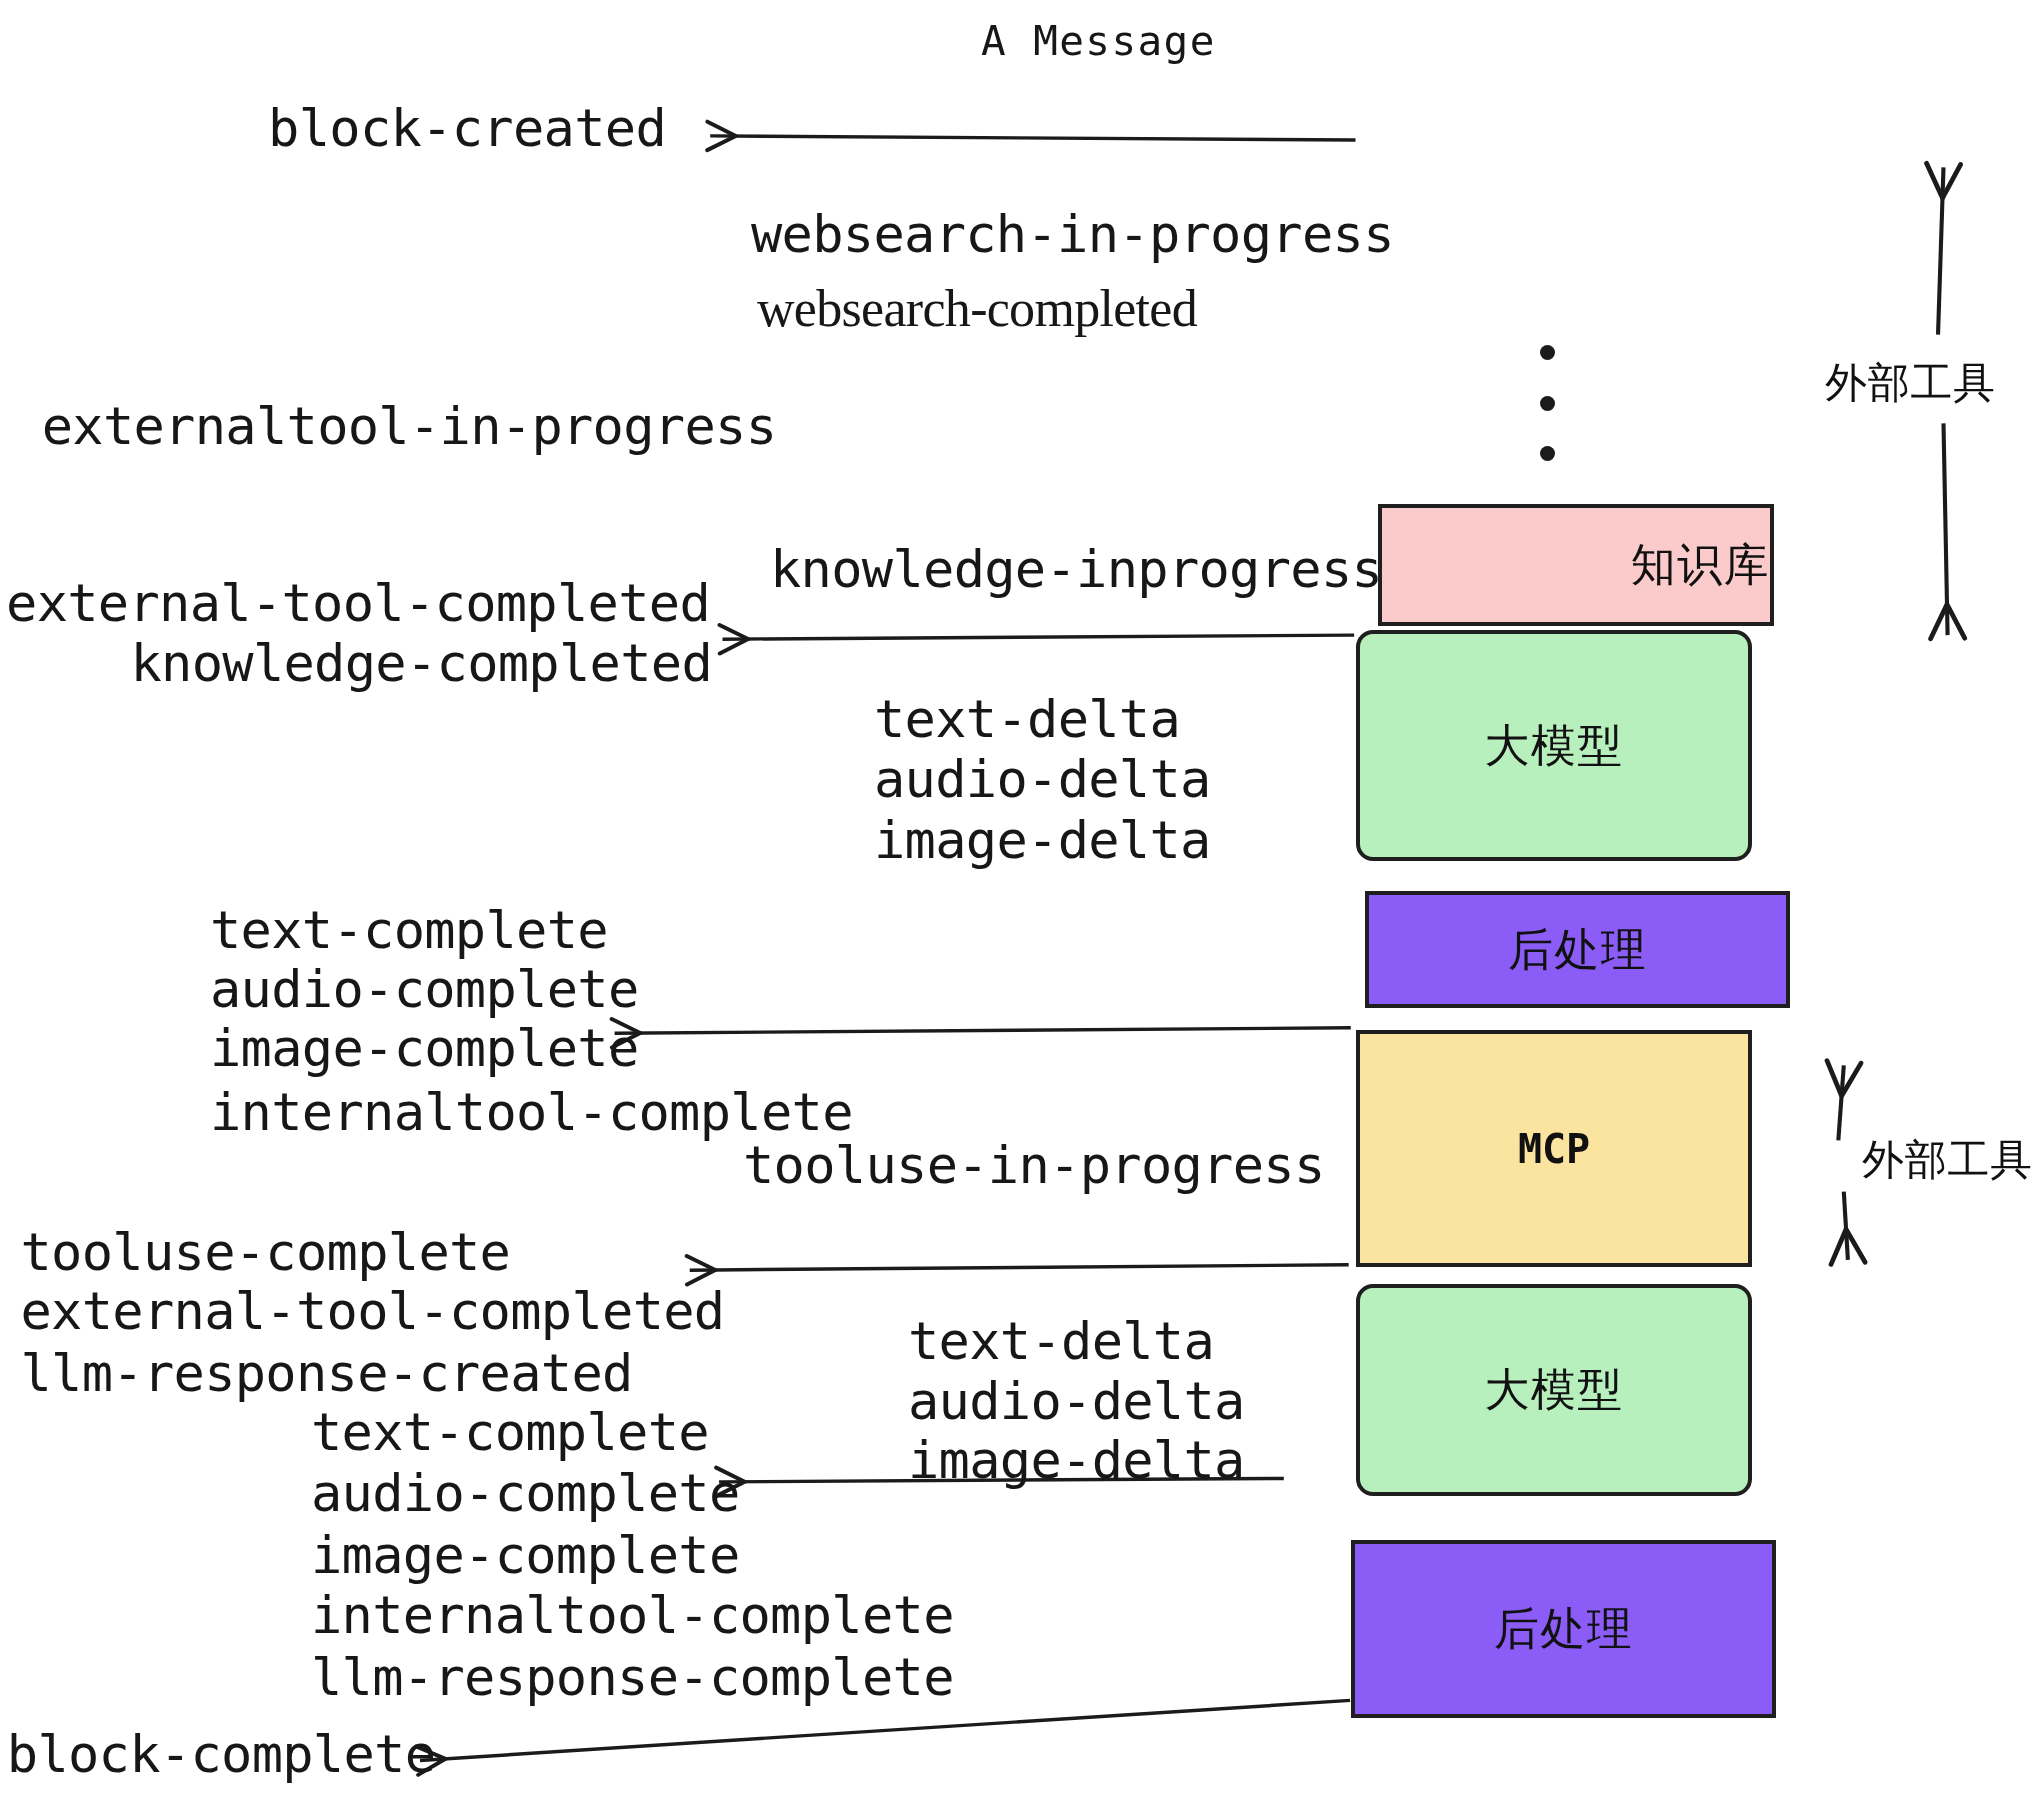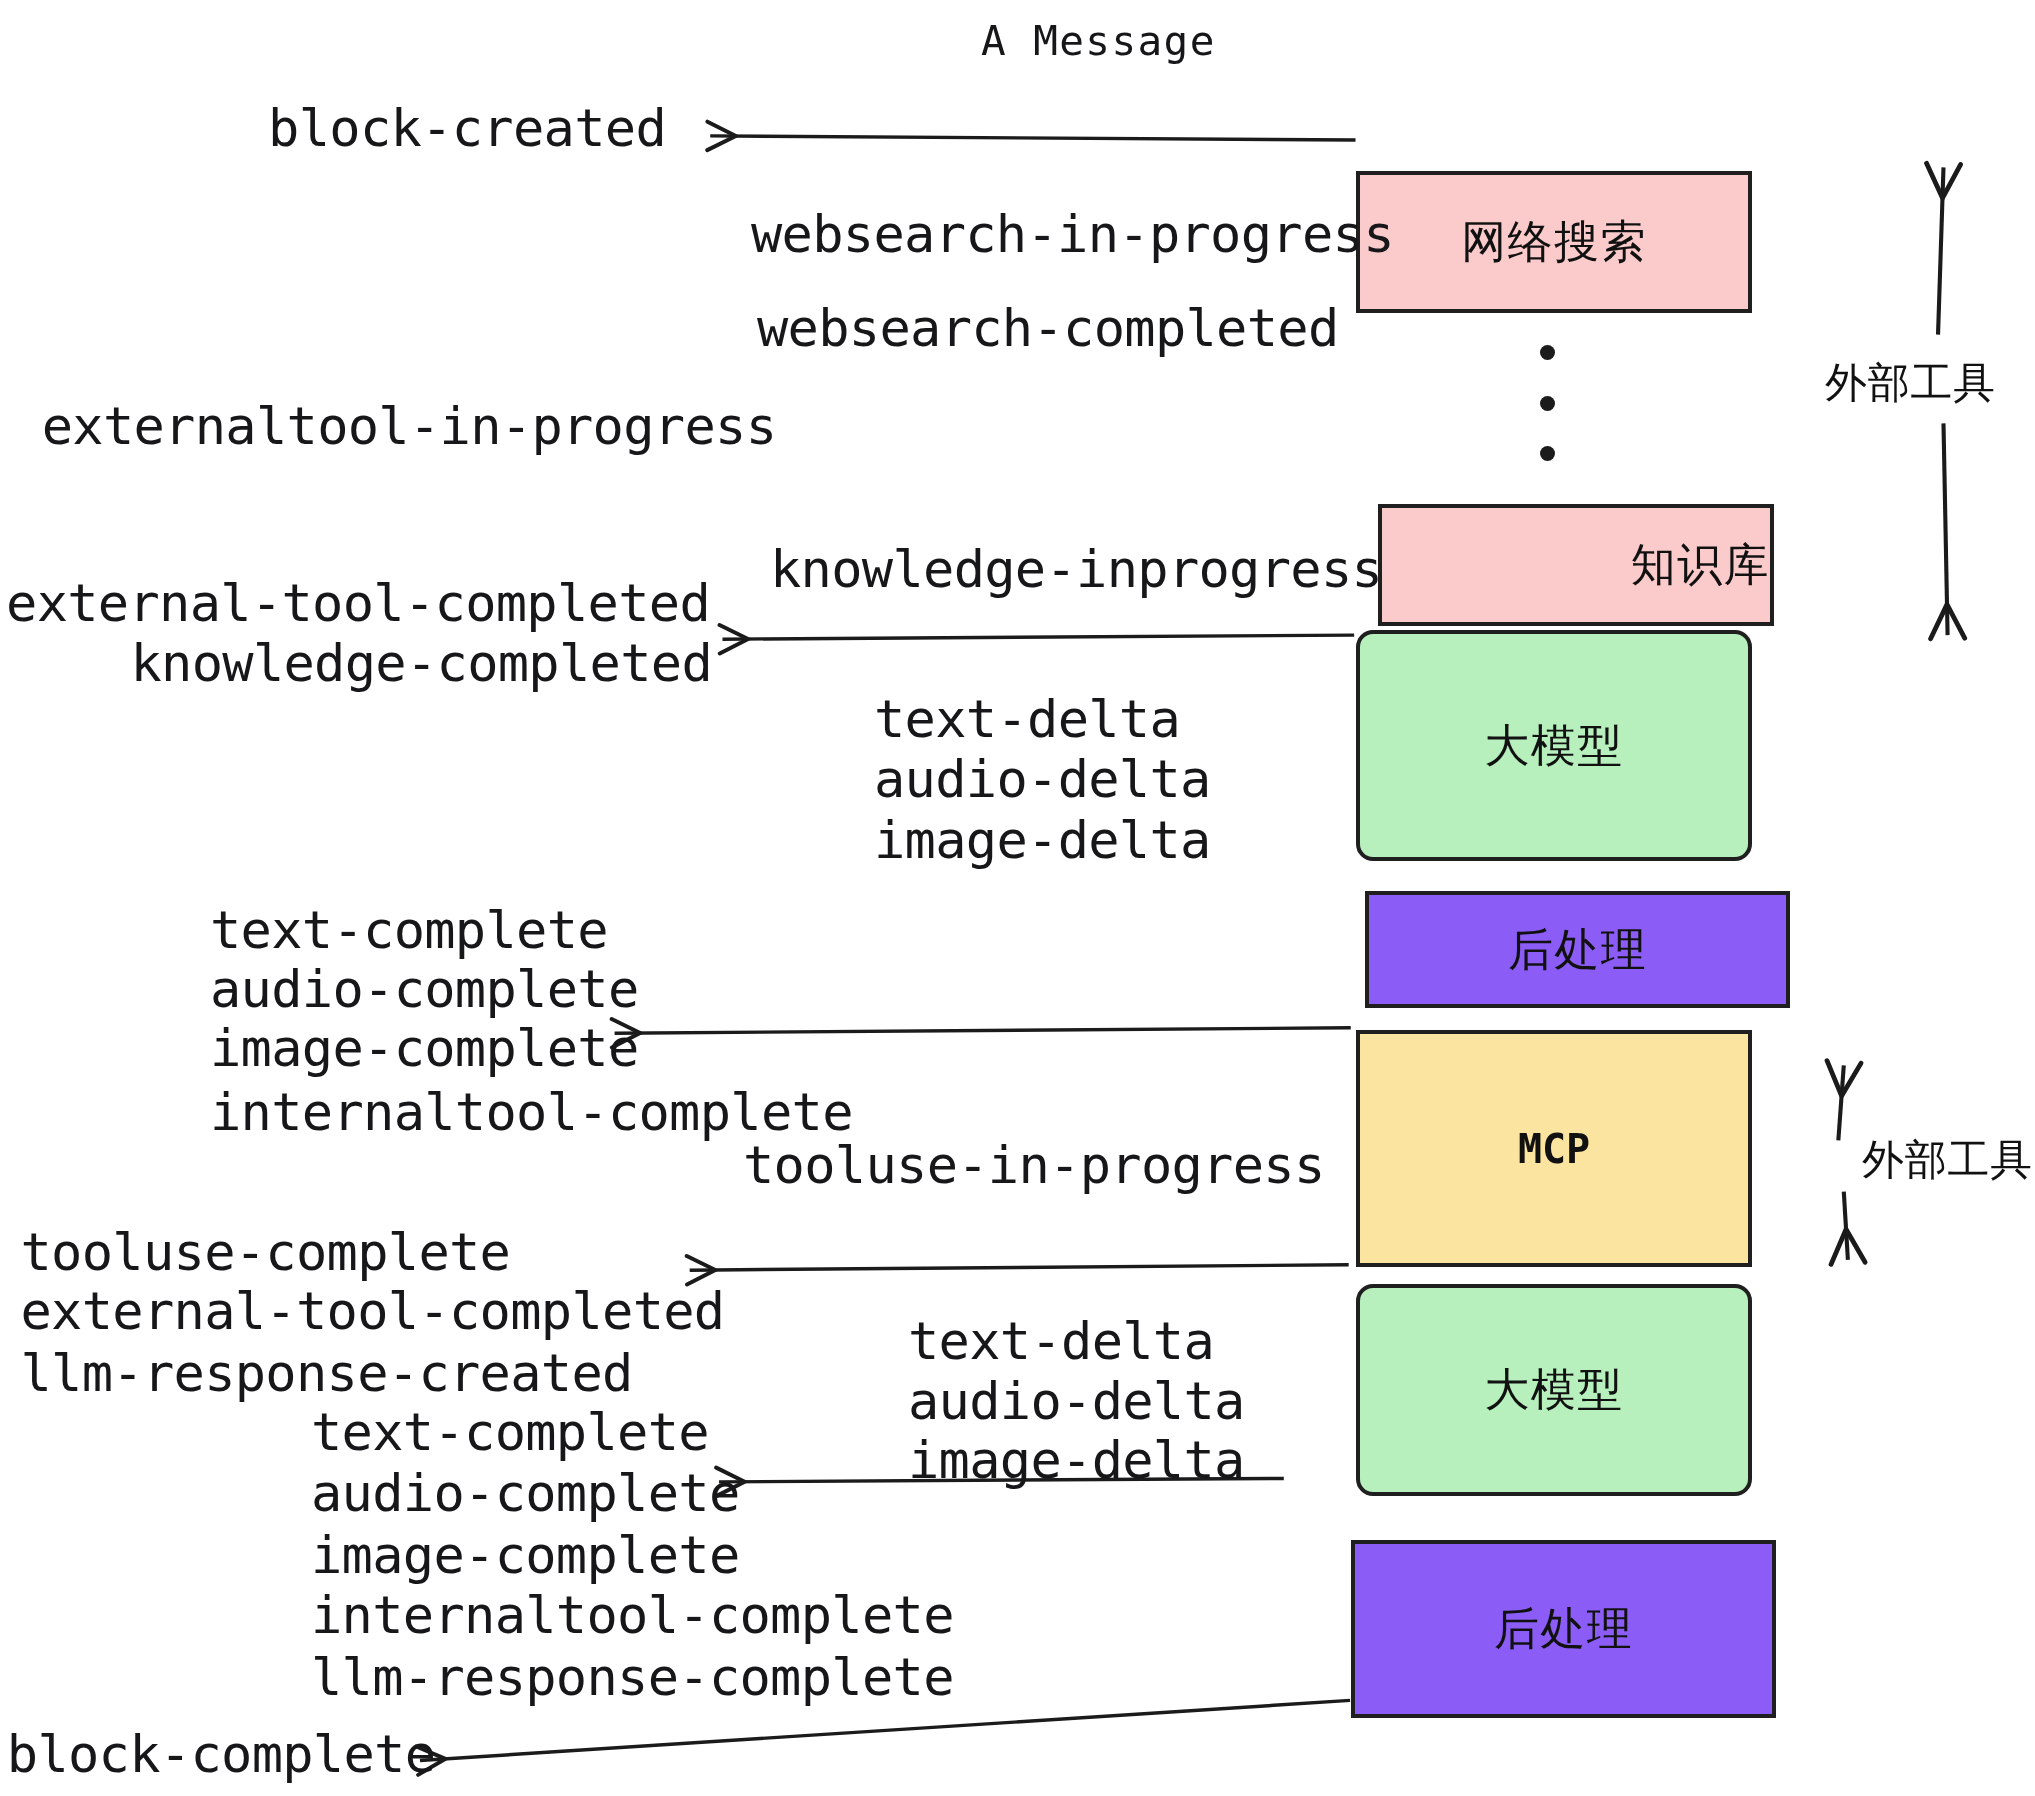--- a/index.html
+++ b/index.html
@@ -126,23 +126,20 @@
 
     <path d="M 2846 620 L 2852 930" fill="none" stroke="#1b1b1b" stroke-width="6" marker-end="url(#ah)"></path>
 
     <path d="M 2692 1670 L 2700 1560" fill="none" stroke="#1b1b1b" stroke-width="6" marker-end="url(#ah)"></path>
 
     <path d="M 2700 1745 L 2706 1845" fill="none" stroke="#1b1b1b" stroke-width="6" marker-end="url(#ah)"></path>
   </svg>
 
   <div class="title" style="left:981px; top:17px;">A Message</div>
 
-  <div class="node pink" style="left:1356px; top:171px; width:396px; height:142px;">
-    <span>网络搜索</span>
-  </div>
 
   <div class="vdots" style="left:1539px; top:345px; width:16.4px; height:116px;">
     <i></i>
     <i></i>
     <i></i>
   </div>
 
   <div class="node pink" style="left:1378px; top:504px; width:396px; height:122px;justify-content:flex-end;">
     <span>知识库</span>
   </div>
@@ -167,21 +164,21 @@
     <span>后处理</span>
   </div>
 
   <div class="sidelabel" style="left:1825px; top:355px;">外部工具</div>
 
   <div class="sidelabel" style="left:1862px; top:1132px;">外部工具</div>
 
   <div class="ev right" style="left:666px; top:102px;">block-created</div>
 
   <div class="ev" style="left:751px; top:208px;">websearch-in-progress</div>
-  <div class="ev" style="left:757px; top:302px;">websearch-completed</div>
+  <div class="ev" style="left:757px; top:283px;font-family:Liberation Serif, serif;">websearch-completed</div>
 
   <div class="ev" style="left:13.7px; top:400px;margin-left:28px;">externaltool-in-progress</div>
 
   <div class="ev" style="left:770px; top:543px;">knowledge-inprogress</div>
 
   <div class="ev right" style="left:710px; top:577px;">external-tool-completed</div>
   <div class="ev right" style="left:712px; top:637px;">knowledge-completed</div>
 
   <div class="ev" style="left:874px; top:693px;">text-delta</div>
   <div class="ev" style="left:874px; top:753px;">audio-delta</div>

